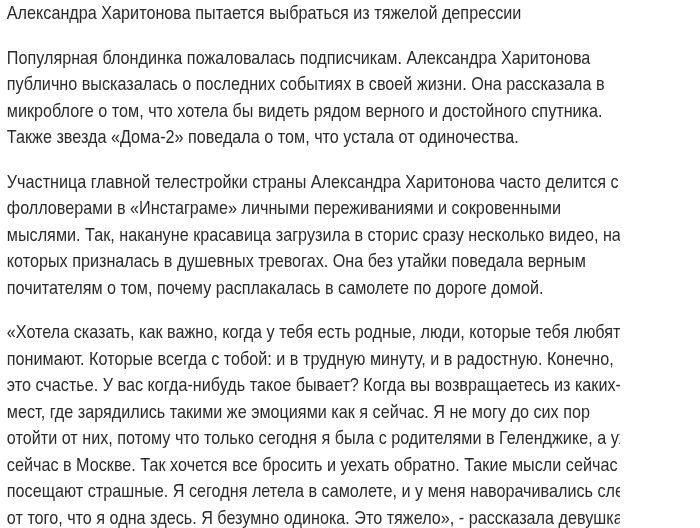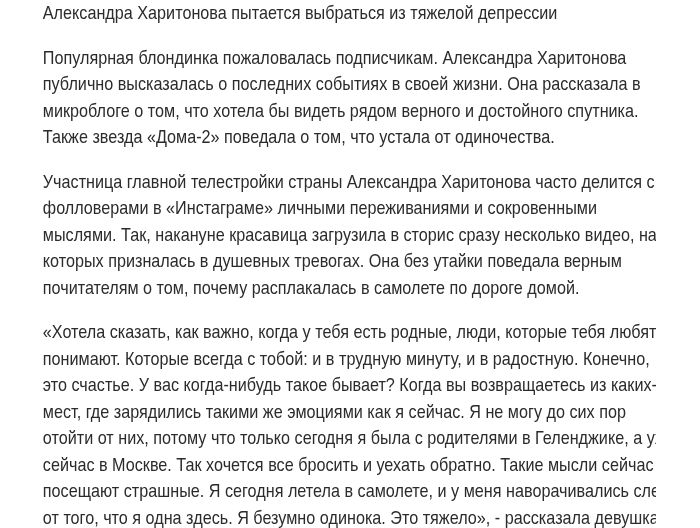--- a/index.html
+++ b/index.html
@@ -8,21 +8,20 @@
     background: #ffffff;
     width: 700px;
     height: 528px;
     overflow: hidden;
   }
   .page {
     width: 620px;
     height: 528px;
     overflow: hidden;
     background: #ffffff;
-    padding-left: 36px;
   }
   
   .content {
     width: 822px;
     transform: scaleX(0.852);
     transform-origin: 0 0;
     padding: 0 0 0 8px;
     box-sizing: border-box;
     font-family: "Liberation Sans", "DejaVu Sans", sans-serif;
     font-size: 19px;

